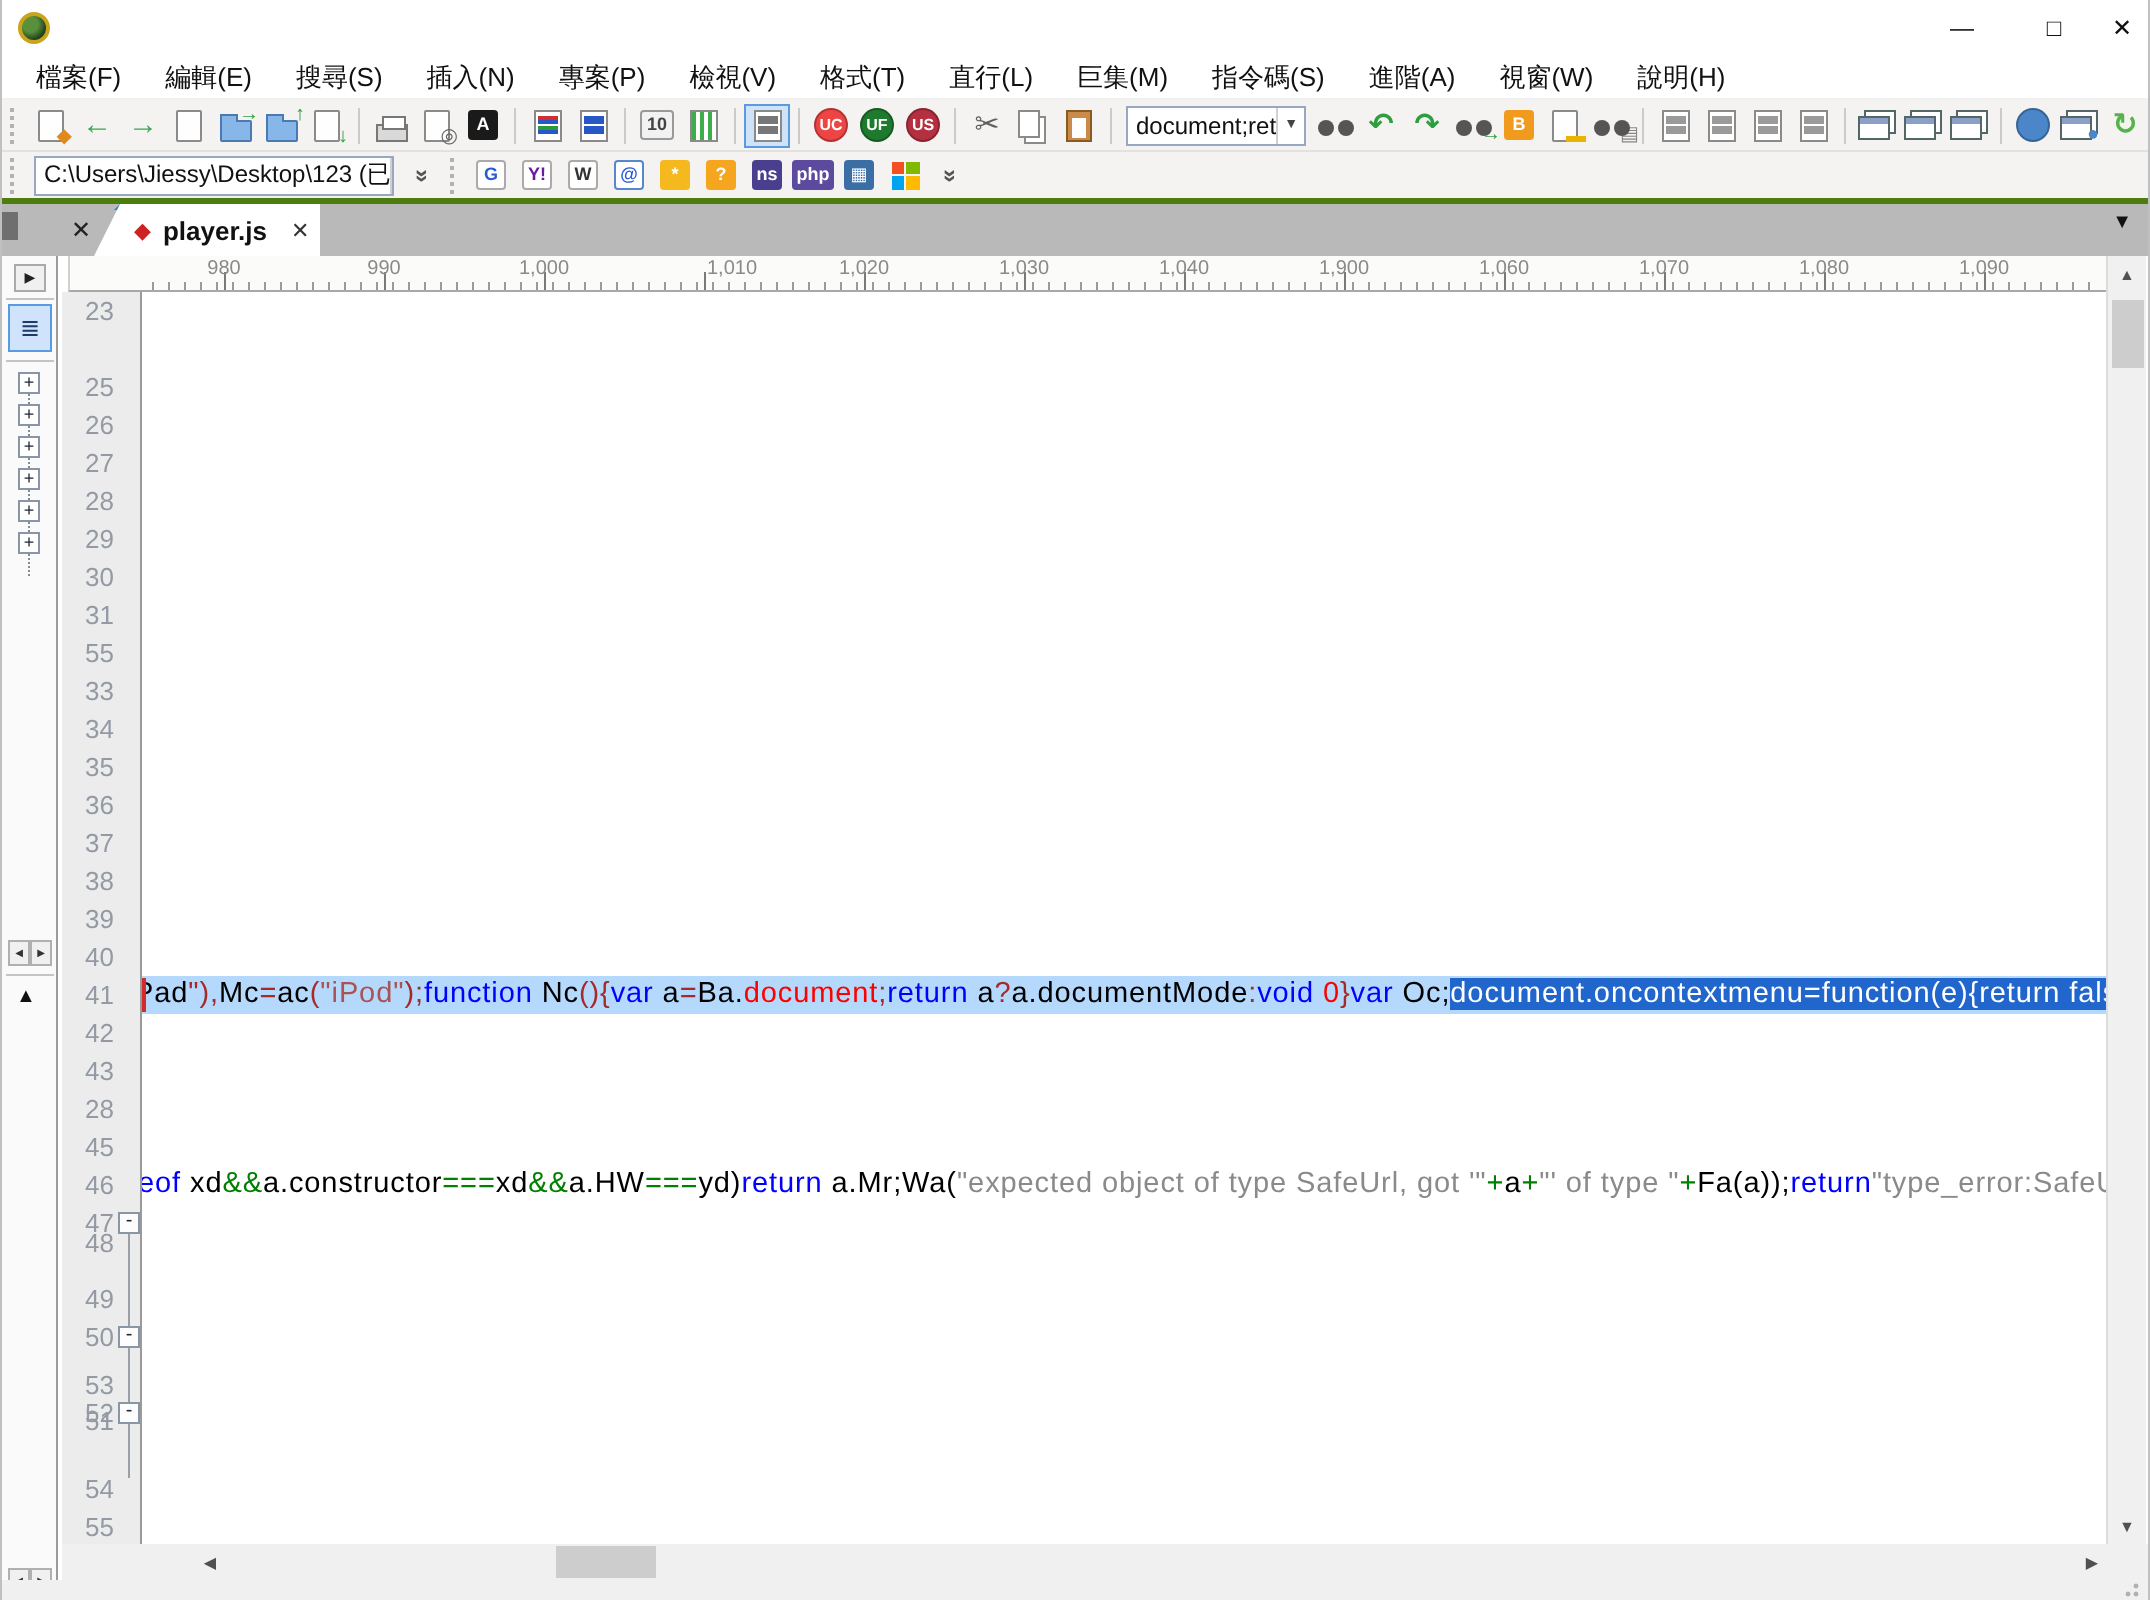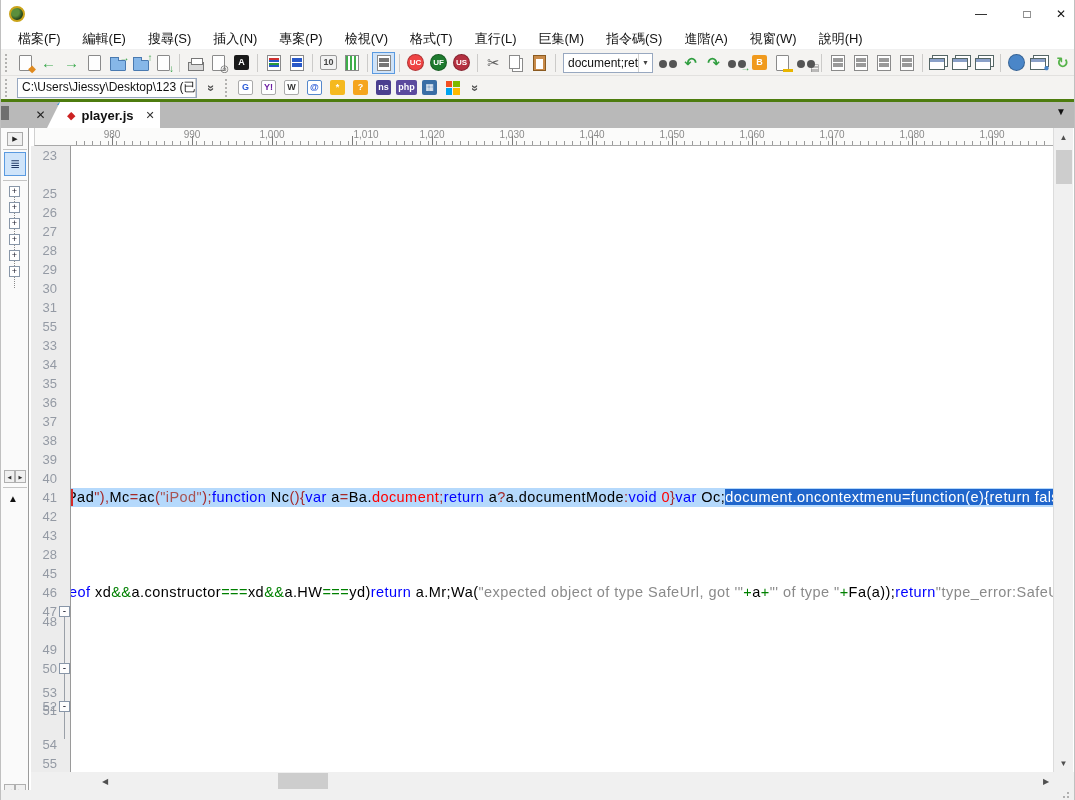--- a/index.html
+++ b/index.html
@@ -428,21 +428,21 @@
   <div class="ruler">
     <div class="minor"></div>
     <div class="major"></div>
   <span class="rlabel" style="left: 77px;">980</span>
       <span class="rlabel" style="left: 157px;">990</span>
       <span class="rlabel" style="left: 237px;">1,000</span>
       <span class="rlabel" style="left: 317px; margin-left: 14px;">1,010</span>
       <span class="rlabel" style="left: 397px;">1,020</span>
       <span class="rlabel" style="left: 477px;">1,030</span>
       <span class="rlabel" style="left: 557px;">1,040</span>
-      <span class="rlabel" style="left: 637px;">1,050</span>
+      <span class="rlabel" style="left: 637px;">1,900</span>
       <span class="rlabel" style="left: 717px;">1,060</span>
       <span class="rlabel" style="left: 797px;">1,070</span>
       <span class="rlabel" style="left: 877px;">1,080</span>
       <span class="rlabel" style="left: 957px;">1,090</span>
     </div>
 
   <div class="panel">
     <span class="pbtn-collapse">▶</span>
     <span class="pline" style="top:21px"></span>
     <span class="pico-funclist">≣</span>

